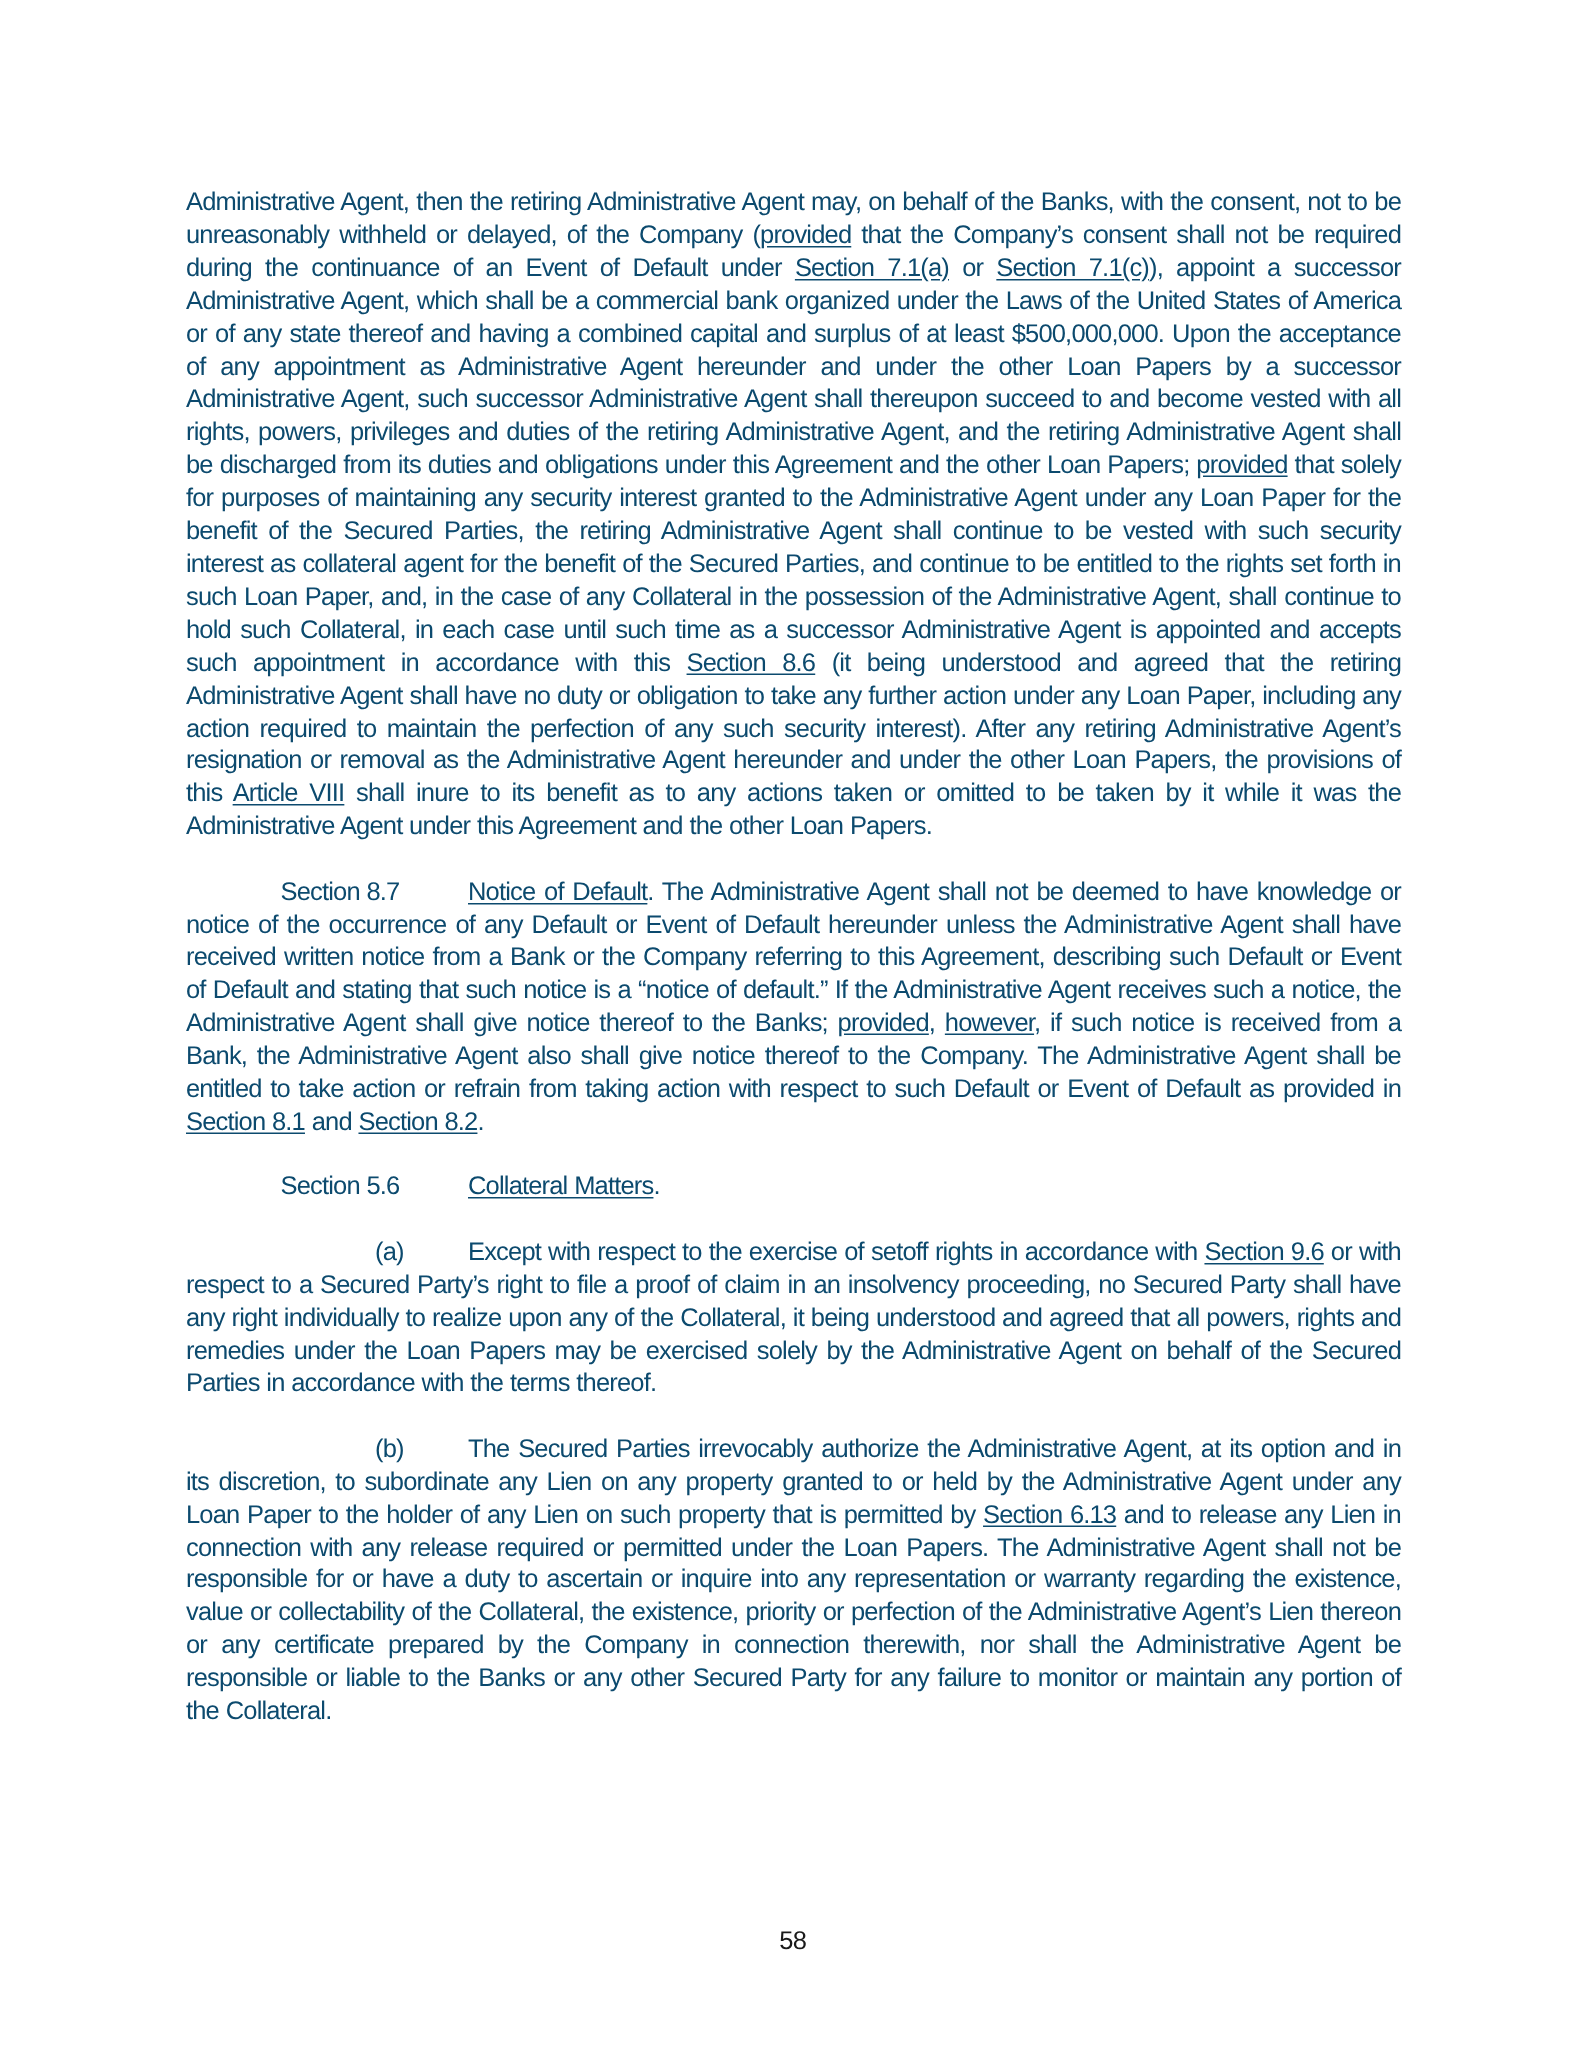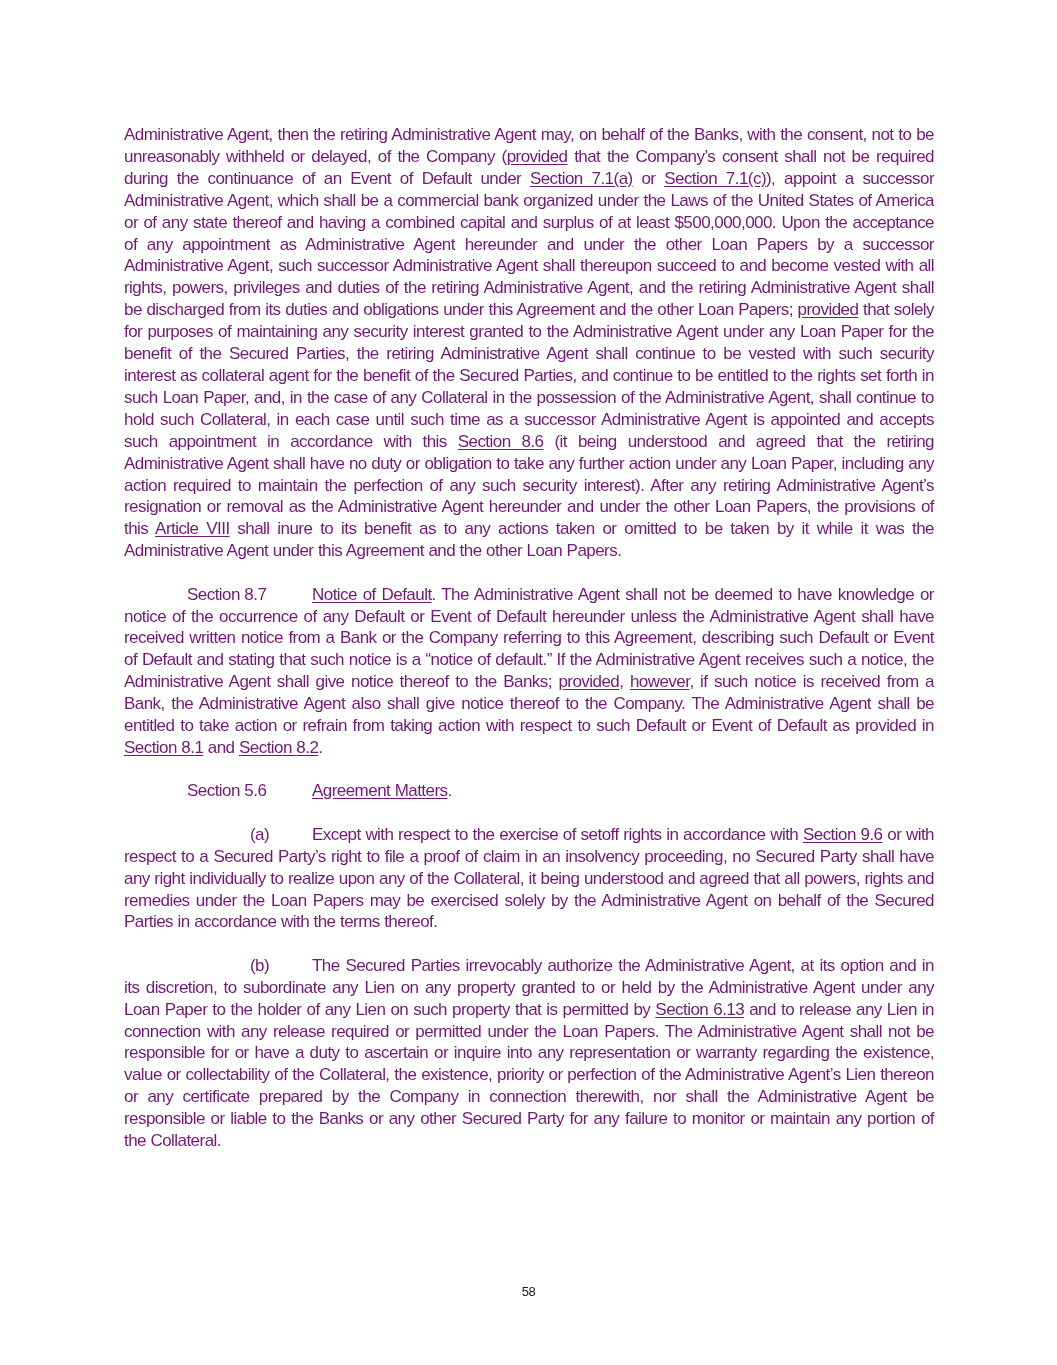--- a/index.html
+++ b/index.html
@@ -1,42 +1,42 @@
 <!DOCTYPE html>
 <html><head>
 <meta charset="utf-8">
 <style>
   html, body { margin: 0; padding: 0; background: #ffffff; }
   body { width: 1057px; height: 1365px; position: relative; overflow: hidden; }
   .page {
     position: absolute; left: 124px; top: 124px; width: 810px;
     font-family: "Liberation Sans", sans-serif;
-    font-size: 17px; line-height: 21.9px; color: #701a75;
+    font-size: 17px; line-height: 21.9px; color: #0c4a6e;
   }
   .para { margin: 0 0 21.5px 0; text-align: justify; text-align-last: left; }
   .narrow { display: inline; letter-spacing: -0.55px; word-spacing: 0.3px; }
   .u { text-decoration: underline; text-underline-offset: 2px; }
   .sec-head { display: inline-block; margin-left: 63px; width: 125px; }
   .sub-head { display: inline-block; margin-left: 126px; width: 62px; }
   .page-number {
     position: absolute; top: 1284px; left: 0; width: 1057px; text-align: center;
-    font-family: "Liberation Sans", sans-serif; font-size: 13px; color: #1a1a1a;
+    font-family: "Liberation Sans", sans-serif; font-size: 17px; color: #1a1a1a;
     letter-spacing: -0.5px;
   }
 </style>
 </head>
 <body>
 
 <div class="page">
 
   <p class="para"><span class="narrow"><span>Administrative Agent, then the retiring Administrative Agent may, on behalf of the Banks, with the consent, not to be unreasonably withheld or delayed, of the Company (</span><span class="u">provided</span><span> that the Company’s consent shall not be required during the continuance of an Event of Default under </span><span class="u">Section 7.1(a)</span><span> or </span><span class="u">Section 7.1(c)</span><span>), appoint a successor Administrative Agent, which shall be a commercial bank organized under the Laws of the United States of America or of any state thereof and having a combined capital and surplus of at least $500,000,000.  Upon the acceptance of any appointment as Administrative Agent hereunder and under the other Loan Papers by a successor Administrative Agent, such successor Administrative Agent shall thereupon succeed to and become vested with all rights, powers, privileges and duties of the retiring Administrative Agent, and the retiring Administrative Agent shall be discharged from its duties and obligations under this Agreement and the other Loan Papers; </span><span class="u">provided</span><span> that solely for purposes of maintaining any security interest granted to the Administrative Agent under any Loan Paper for the benefit of the Secured Parties, the retiring Administrative Agent shall continue to be vested with such security interest as collateral agent for the benefit of the Secured Parties, and continue to be entitled to the rights set forth in such Loan Paper, and, in the case of any Collateral in the possession of the Administrative Agent, shall continue to hold such Collateral, in each case until such time as a successor Administrative Agent is appointed and accepts such appointment in accordance with this </span><span class="u">Section 8.6</span><span> (it being understood and agreed that the retiring Administrative Agent shall have no duty or obligation to take any further action under any Loan Paper, including any action required to maintain the perfection of any such security interest).  After any retiring Administrative Agent’s resignation or removal as the Administrative Agent hereunder and under the other Loan Papers, the provisions of this </span><span class="u">Article VIII</span><span> shall inure to its benefit as to any actions taken or omitted to be taken by it while it was the Administrative Agent under this Agreement and the other Loan Papers.</span></span></p>
 
   <p class="para"><span class="narrow"><span class="sec-head">Section 8.7</span><span class="u">Notice of Default</span><span>.  The Administrative Agent shall not be deemed to have knowledge or notice of the occurrence of any Default or Event of Default hereunder unless the Administrative Agent shall have received written notice from a Bank or the Company referring to this Agreement, describing such Default or Event of Default and stating that such notice is a “notice of default.”  If the Administrative Agent receives such a notice, the Administrative Agent shall give notice thereof to the Banks; </span><span class="u">provided</span><span>, </span><span class="u">however</span><span>, if such notice is received from a Bank, the Administrative Agent also shall give notice thereof to the Company.  The Administrative Agent shall be entitled to take action or refrain from taking action with respect to such Default or Event of Default as provided in </span><span class="u">Section 8.1</span><span> and </span><span class="u">Section 8.2</span><span>.</span></span></p>
 
-  <p class="para"><span class="narrow"><span class="sec-head">Section 5.6</span><span class="u">Agreement Matters</span><span>.</span></span></p>
+  <p class="para"><span class="narrow"><span class="sec-head">Section 5.6</span><span class="u">Collateral Matters</span><span>.</span></span></p>
 
   <p class="para"><span class="narrow"><span class="sub-head">(a)</span><span>Except with respect to the exercise of setoff rights in accordance with </span><span class="u">Section 9.6</span><span> or with respect to a Secured Party’s right to file a proof of claim in an insolvency proceeding, no Secured Party shall have any right individually to realize upon any of the Collateral, it being understood and agreed that all powers, rights and remedies under the Loan Papers may be exercised solely by the Administrative Agent on behalf of the Secured Parties in accordance with the terms thereof.</span></span></p>
 
   <p class="para"><span class="narrow"><span class="sub-head">(b)</span><span>The Secured Parties irrevocably authorize the Administrative Agent, at its option and in its discretion, to subordinate any Lien on any property granted to or held by the Administrative Agent under any Loan Paper to the holder of any Lien on such property that is permitted by </span><span class="u">Section 6.13</span><span> and to release any Lien in connection with any release required or permitted under the Loan Papers. The Administrative Agent shall not be responsible for or have a duty to ascertain or inquire into any representation or warranty regarding the existence, value or collectability of the Collateral, the existence, priority or perfection of the Administrative Agent’s Lien thereon or any certificate prepared by the Company in connection therewith, nor shall the Administrative Agent be responsible or liable to the Banks or any other Secured Party for any failure to monitor or maintain any portion of the Collateral.</span></span></p>
 
 </div>
 
 <div class="page-number">58</div>
 
 </body></html>

